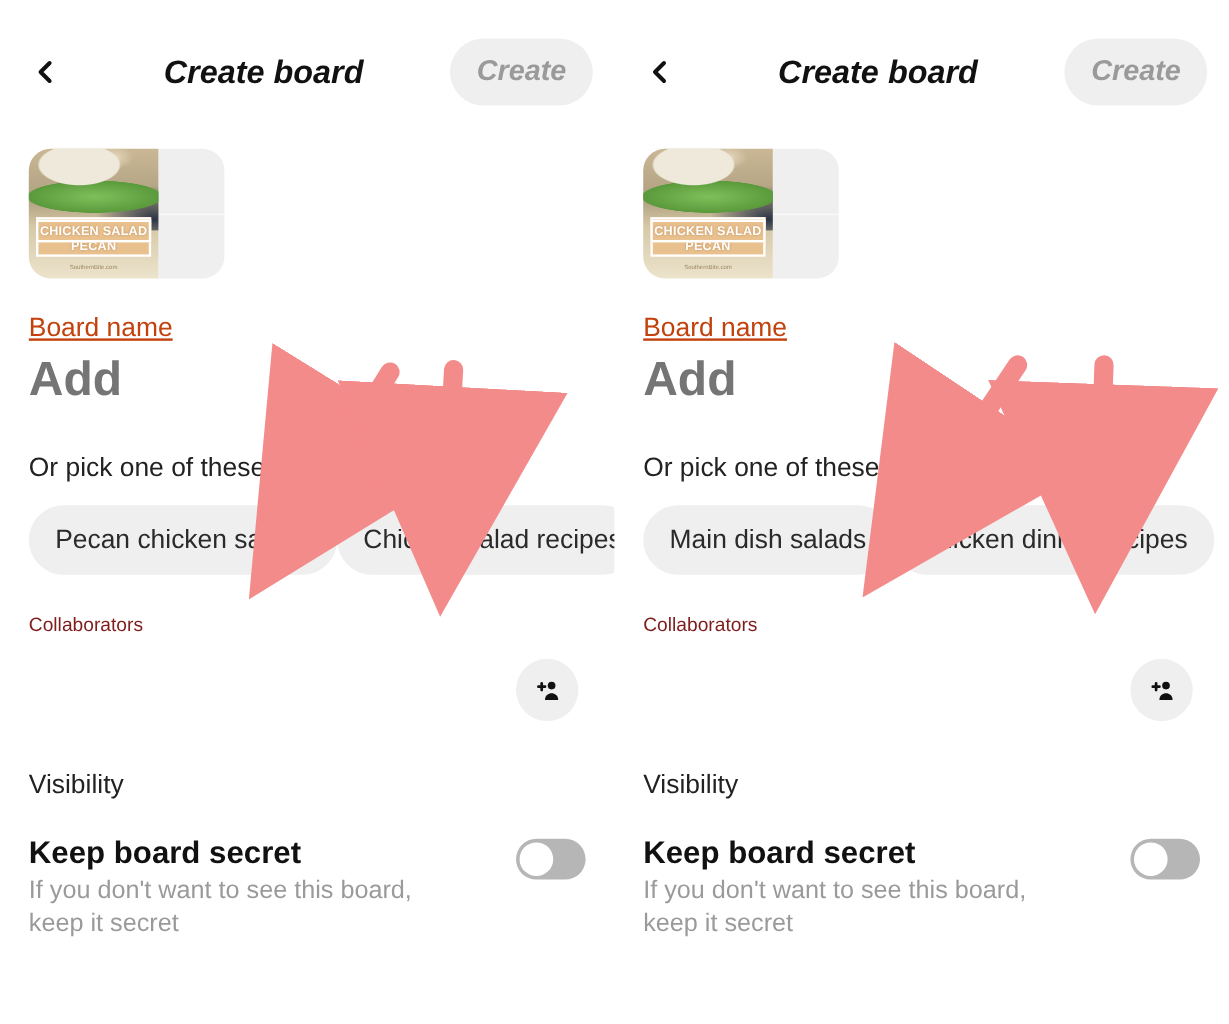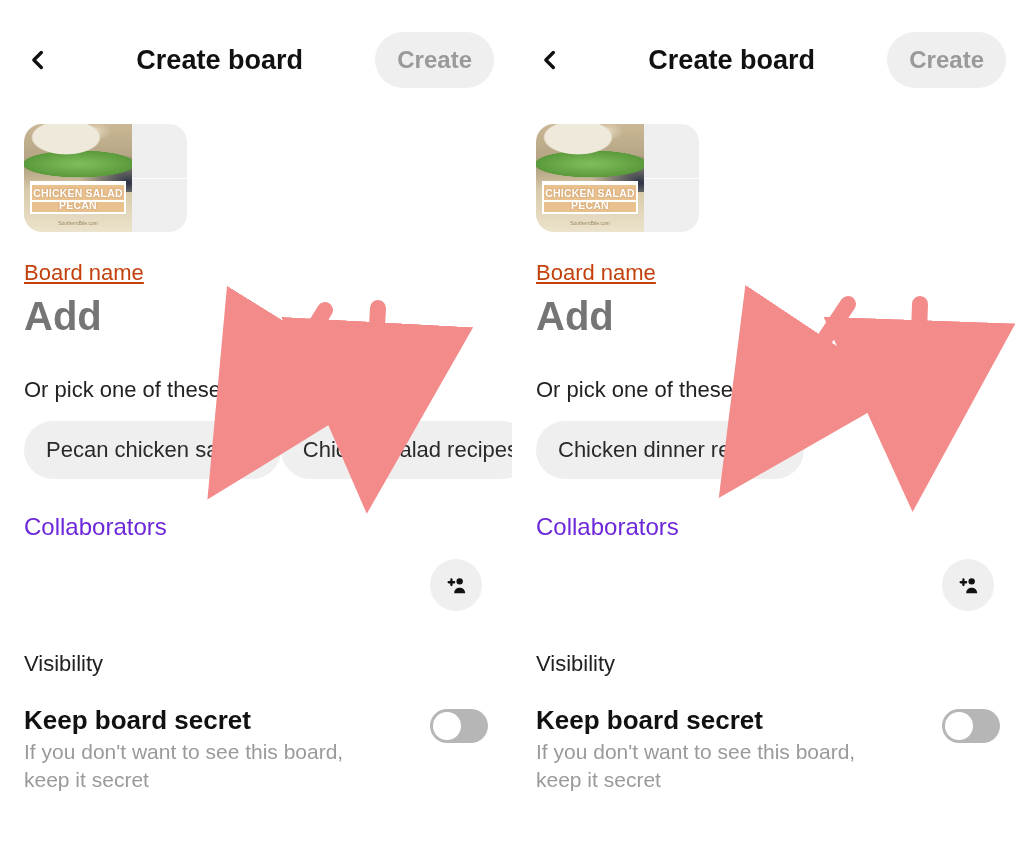--- a/index.html
+++ b/index.html
@@ -19,20 +19,21 @@
     position: relative;
     padding: 0;
     overflow: hidden;
   }
   .header {
     display: flex;
     align-items: center;
     justify-content: space-between;
     padding: 20px 18px 10px 18px;
     height: 110px;
+    font-style: italic;
   }
   .back {
     width: 40px;
     height: 40px;
     display: flex;
     align-items: center;
     justify-content: center;
     cursor: pointer;
   }
   .back svg { width: 20px; height: 22px; }
@@ -159,22 +160,22 @@
     color: #2a2a2a;
     cursor: pointer;
     flex-shrink: 0;
   }
   .chip.trunc {
     max-width: 250px;
     overflow: hidden;
     text-overflow: clip;
   }
   .collab-label {
-    font-size: 24px;
-    color: #6d28d9;
+    font-size: 16px;
+    color: #7f1d1d;
     margin-top: 6px;
   }
   .collab-row {
     display: flex;
     justify-content: flex-end;
     margin-top: 18px;
     margin-bottom: 40px;
     padding-right: 6px;
   }
   .add-collab {
@@ -339,20 +340,21 @@
         <div class="cell"></div>
           <div class="cell"></div>
       </div>
     </div>
 
     <div class="label">Board name</div>
     <input class="add-input" placeholder="Add" style="">
 
     <div class="pick-label">Or pick one of these:</div>
     <div class="chips">
+      <div class="chip">Main dish salads</div>
       <div class="chip">Chicken dinner recipes</div>
     </div>
 
     <div class="collab-label">Collaborators</div>
     <div class="collab-row">
       <div class="add-collab">
         <svg viewBox="0 0 24 20">
           <path d="M4 7 h6 M7 4 v6" stroke="#111" stroke-width="2.5" stroke-linecap="round"></path>
           <circle cx="16" cy="6" r="3.5"></circle>
           <path d="M10 19 c0-4 3-6 6-6 s6 2 6 6 Z"></path>

